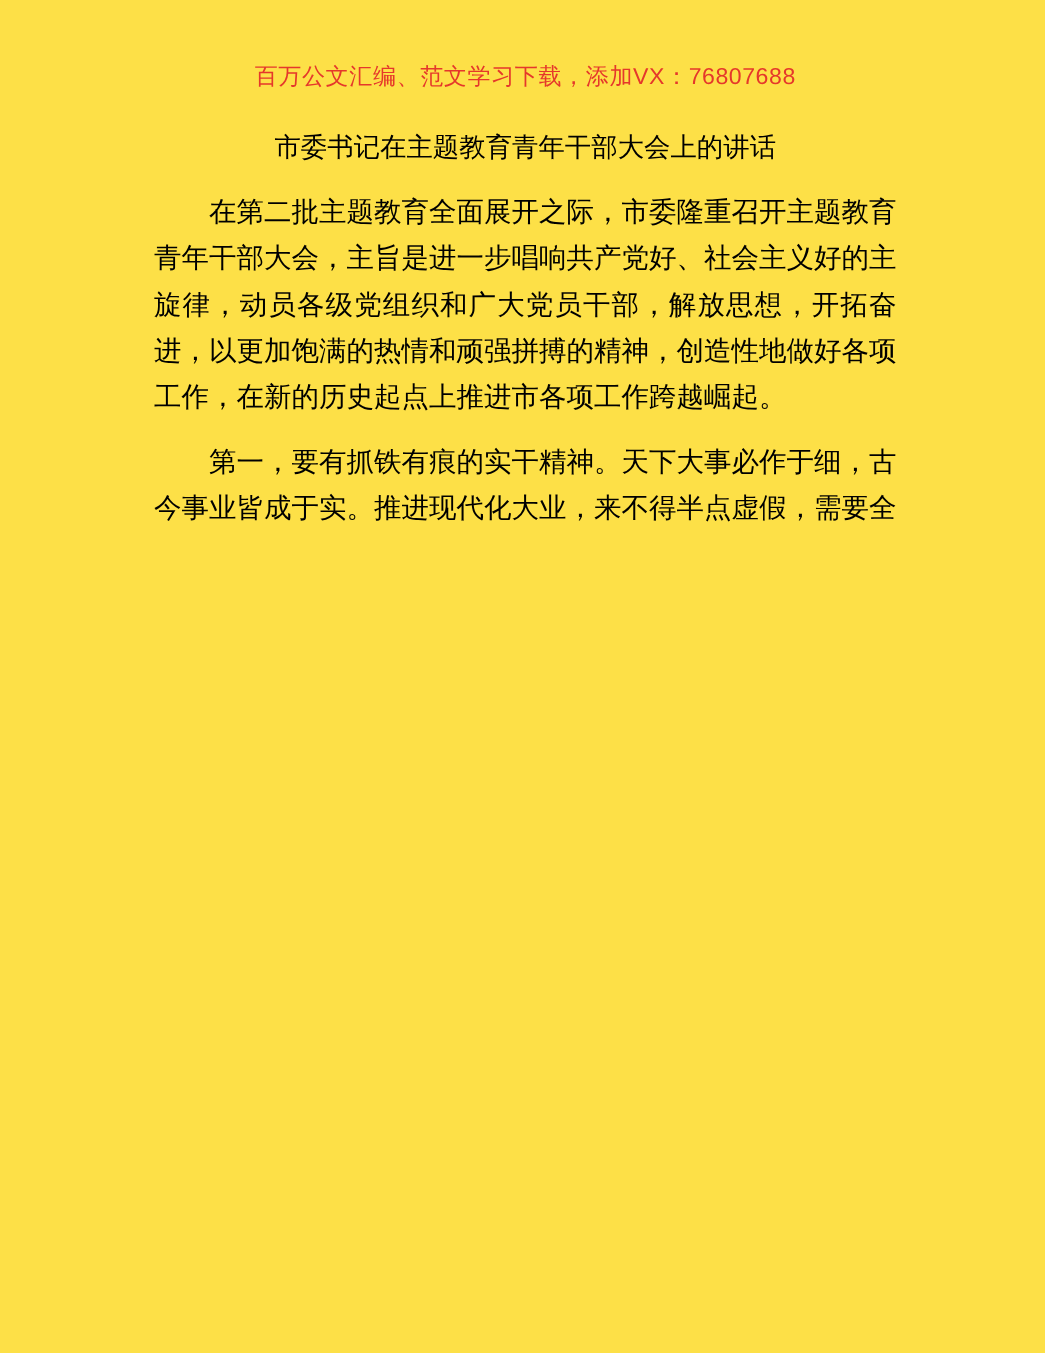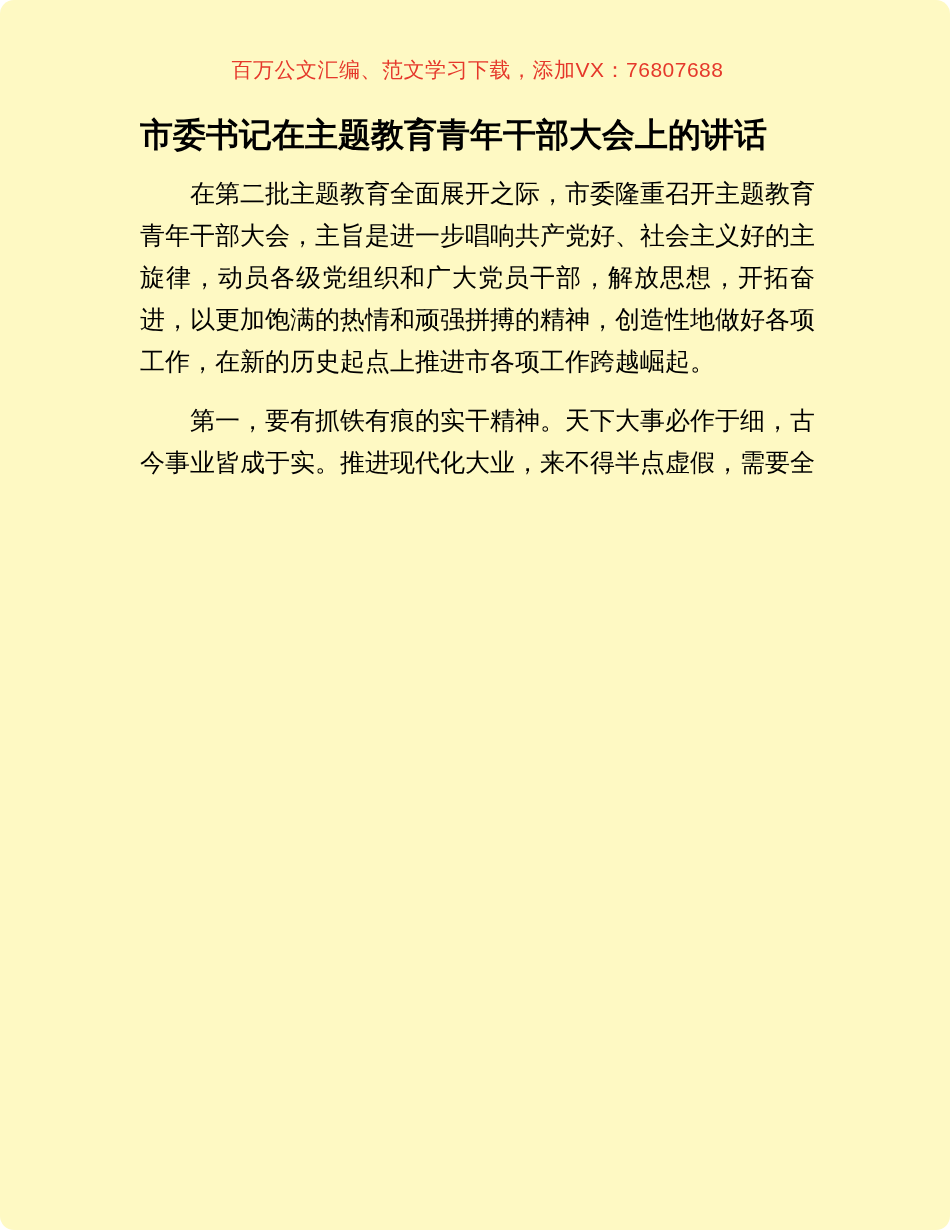--- a/index.html
+++ b/index.html
@@ -12,34 +12,34 @@
     height: 1230px;
     overflow: hidden;
     font-family: "Liberation Sans", sans-serif;
     color: #000000;
   }
   .page {
     box-sizing: border-box;
     width: 950px;
     height: 1230px;
     padding: 57px 135px 0 140px;
-    background: #fef9c3;
-    border-radius: 14px;
+    background: #fde047;
   }
   .watermark {
     font-size: 21px;
     line-height: 26px;
     text-align: center;
     letter-spacing: 0.5px;
   }
   .doc-title {
     margin: 29px 0 0 0;
-    font-size: 33px;
+    font-size: 24px;
     line-height: 46px;
-    font-weight: bold;
+    font-weight: normal;
+    text-align: center;
     color: #000000;
   }
   .doc-body {
     margin-top: 14px;
     font-size: 25px;
     line-height: 42px;
     text-align: justify;
     text-justify: inter-ideograph;
     color: #000000;
   }

